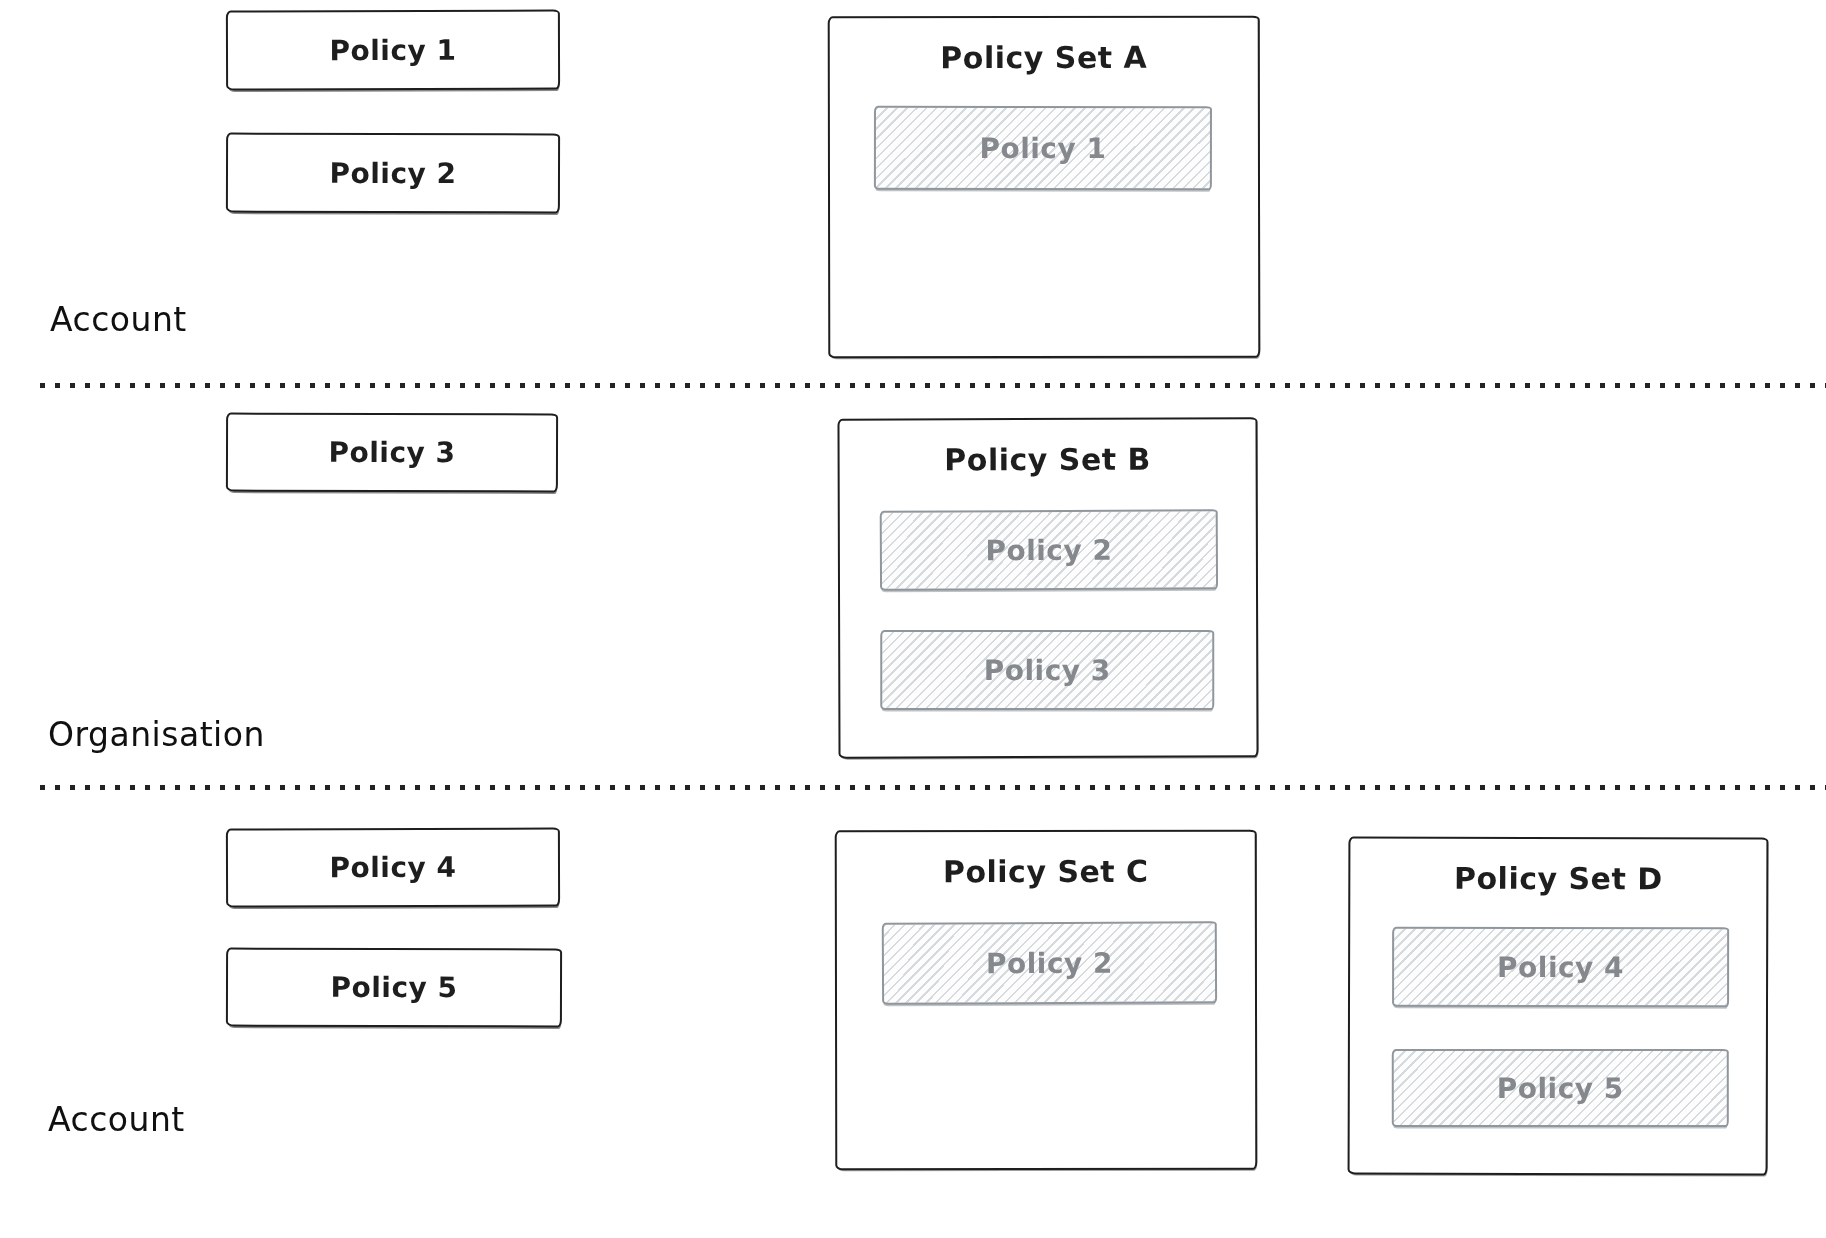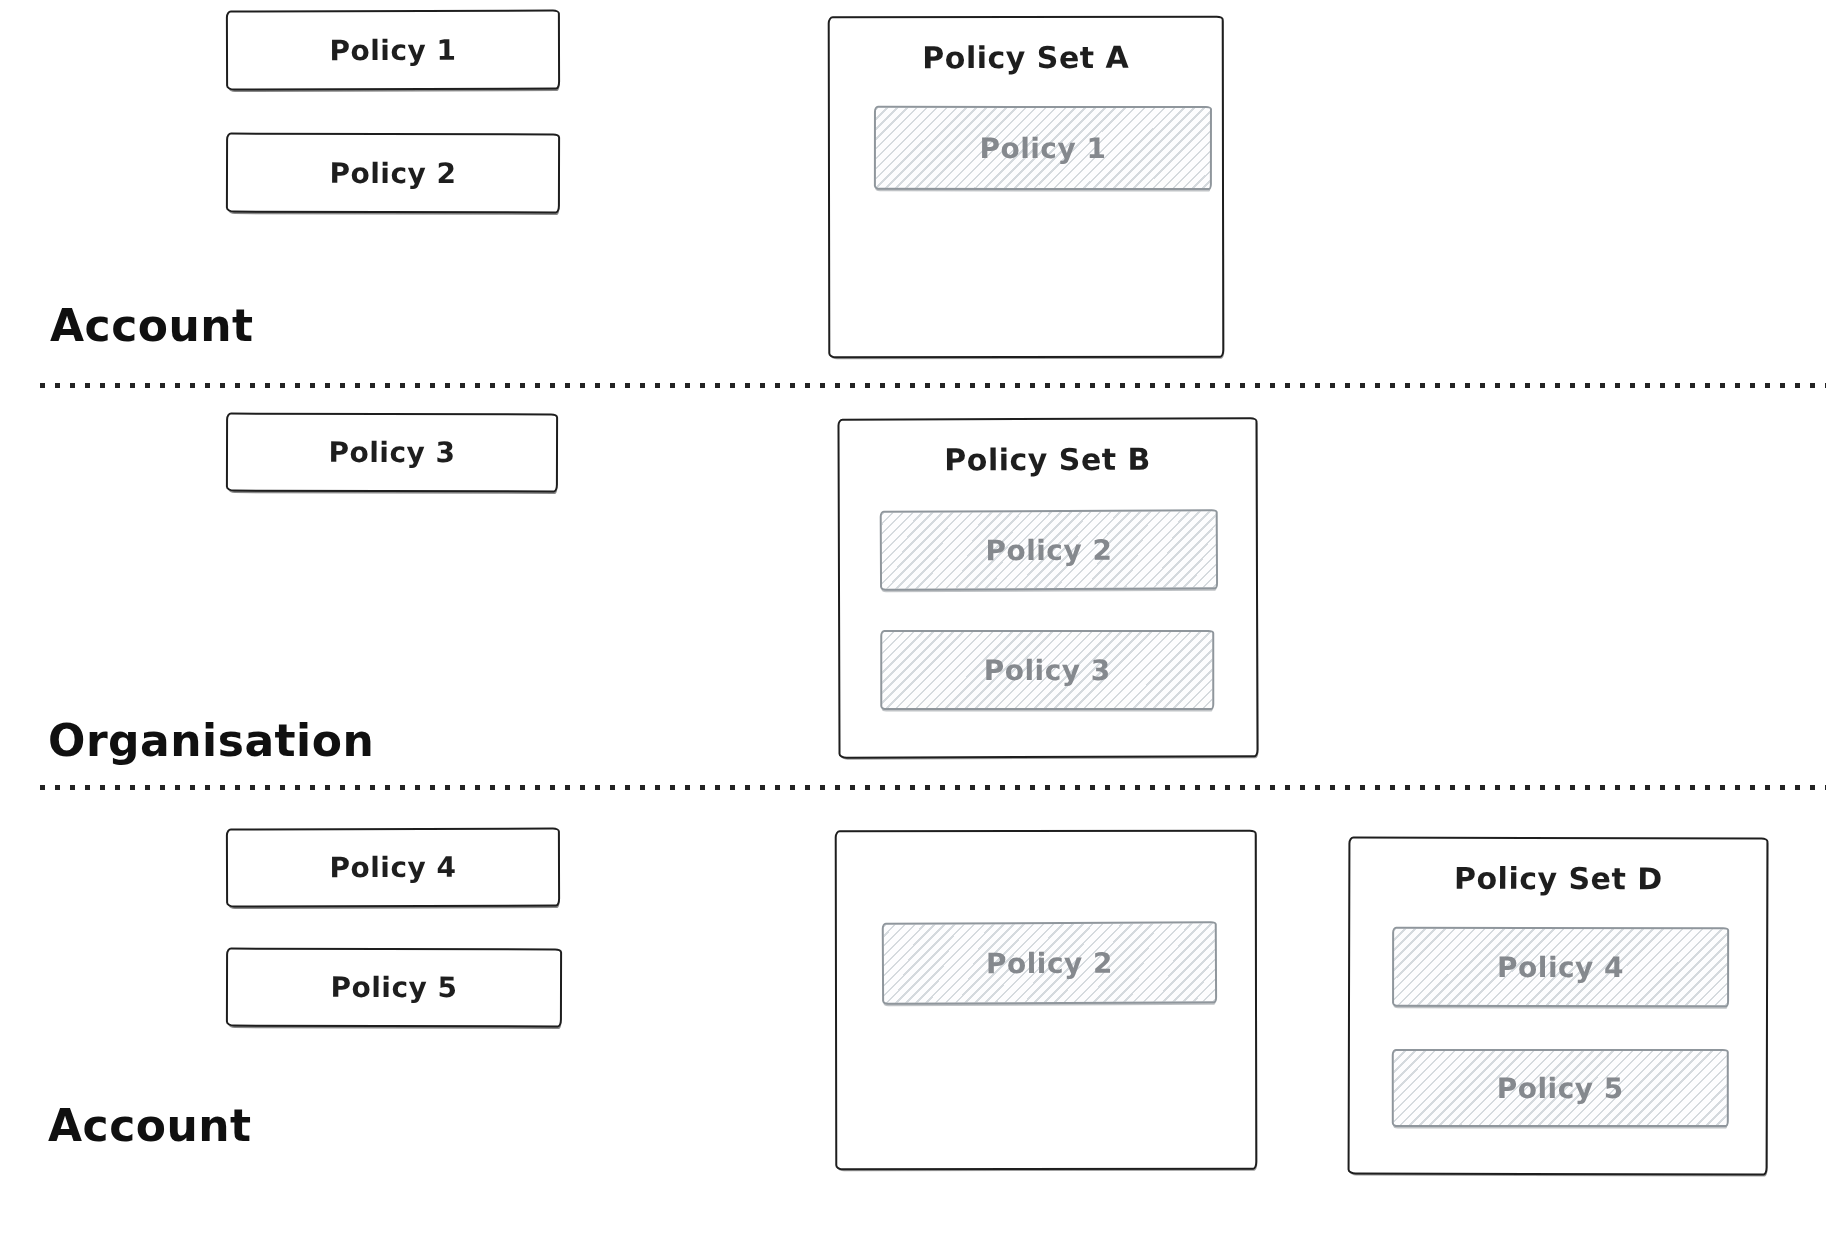--- a/index.html
+++ b/index.html
@@ -46,21 +46,21 @@
     font-size:28px;letter-spacing:.5px;font-weight:600;
     color:var(--muted-text);
     border:2px solid var(--hatch-border);
     border-radius:4px 6px 3px 6px / 6px 3px 6px 4px;
     background-color:#fdfdfe;
     background-image:repeating-linear-gradient(135deg,var(--hatch-line) 0 1.8px,transparent 1.8px 7px);
     box-shadow:0 3px 0 -1.5px rgba(140,146,152,.55);
   }
   .tier-label{
     position:absolute;
-    font-size:44px;font-weight:700;letter-spacing:.5px;
+    font-size:33px;font-weight:400;letter-spacing:.5px;
     color:#101010;
   }
   .divider{
     position:absolute;
     left:40px;width:1786px;height:5px;
     background-image:repeating-linear-gradient(90deg,#232323 0 5px,transparent 5px 15px);
   }
   .r1{transform:rotate(-0.18deg);}
   .r2{transform:rotate(0.15deg);}
   .r3{transform:rotate(-0.1deg);}
@@ -71,21 +71,21 @@
 <div class="canvas">
 
   <div class="sketch plain-policy r1" style="left:226px;top:10px;width:334px;height:80px;">
     <span>Policy 1</span>
   </div>
 
   <div class="sketch plain-policy r2" style="left:226px;top:133px;width:334px;height:80px;">
     <span>Policy 2</span>
   </div>
 
-  <div class="sketch policy-set r3" style="left:828px;top:16px;width:396px;height:342px;">
+  <div class="sketch policy-set r3" style="left:828px;top:16px;width:432px;height:342px;">
     <div class="set-title">Policy Set A</div>
     <div class="member r2" style="left:44px;top:88px;width:338px;height:84px;">
       <span>Policy 1</span>
     </div>
   </div>
 
   <div class="tier-label" style="left:50px;top:300px;">Account</div>
 
   <div class="divider" style="top:383px;"></div>
 
@@ -109,20 +109,21 @@
 
   <div class="sketch plain-policy r1" style="left:226px;top:828px;width:334px;height:79px;">
     <span>Policy 4</span>
   </div>
 
   <div class="sketch plain-policy r2" style="left:226px;top:948px;width:336px;height:79px;">
     <span>Policy 5</span>
   </div>
 
   <div class="sketch policy-set r3" style="left:835px;top:830px;width:422px;height:340px;">
+    <div class="set-title">Policy Set C</div>
     <div class="member r1" style="left:45px;top:90px;width:335px;height:82px;">
       <span>Policy 2</span>
     </div>
   </div>
 
   <div class="sketch policy-set r2" style="left:1348px;top:837px;width:420px;height:338px;">
     <div class="set-title">Policy Set D</div>
     <div class="member r3" style="left:42px;top:88px;width:337px;height:80px;">
       <span>Policy 4</span>
     </div>

